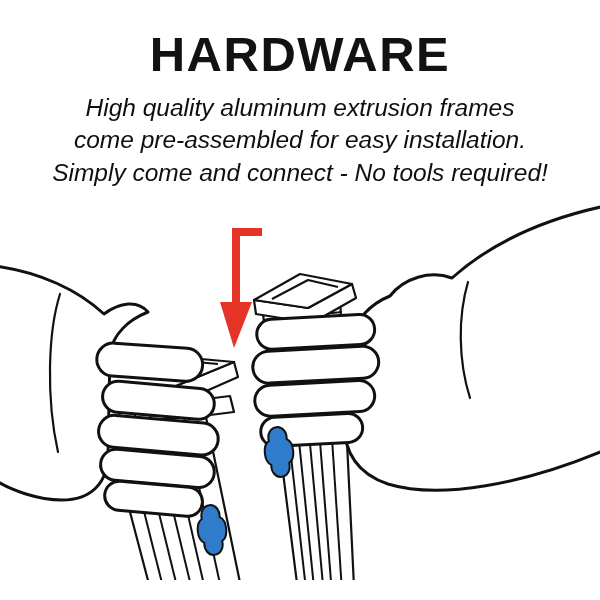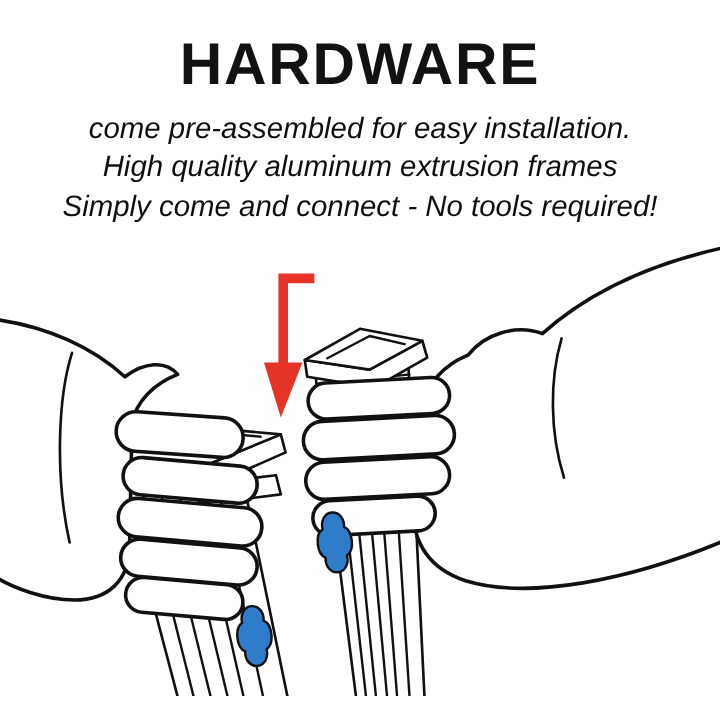--- a/index.html
+++ b/index.html
@@ -42,22 +42,22 @@
   .crease  { fill: none;    stroke: #111111; stroke-width: 2.2; stroke-linecap: round; }
 </style>
 </head>
 <body>
 
 <div class="page">
 
   <div class="header">
     <h1 class="title">HARDWARE</h1>
     <div class="desc">
+      <span class="line">High quality aluminum extrusion frames</span>
       <span class="line">come pre-assembled for easy installation.</span>
-      <span class="line">High quality aluminum extrusion frames</span>
       <span class="line">Simply come and connect - No tools required!</span>
     </div>
   </div>
 
   <svg class="illustration" viewBox="0 0 600 398" xmlns="http://www.w3.org/2000/svg">
 
     <g>
       <path class="outline" d="M100,196 L200,186 L245,405 L155,405 Z"></path>
       <path class="thin" d="M115,194 L168,405"></path>
       <path class="thin" d="M130,193 L182,405"></path>

